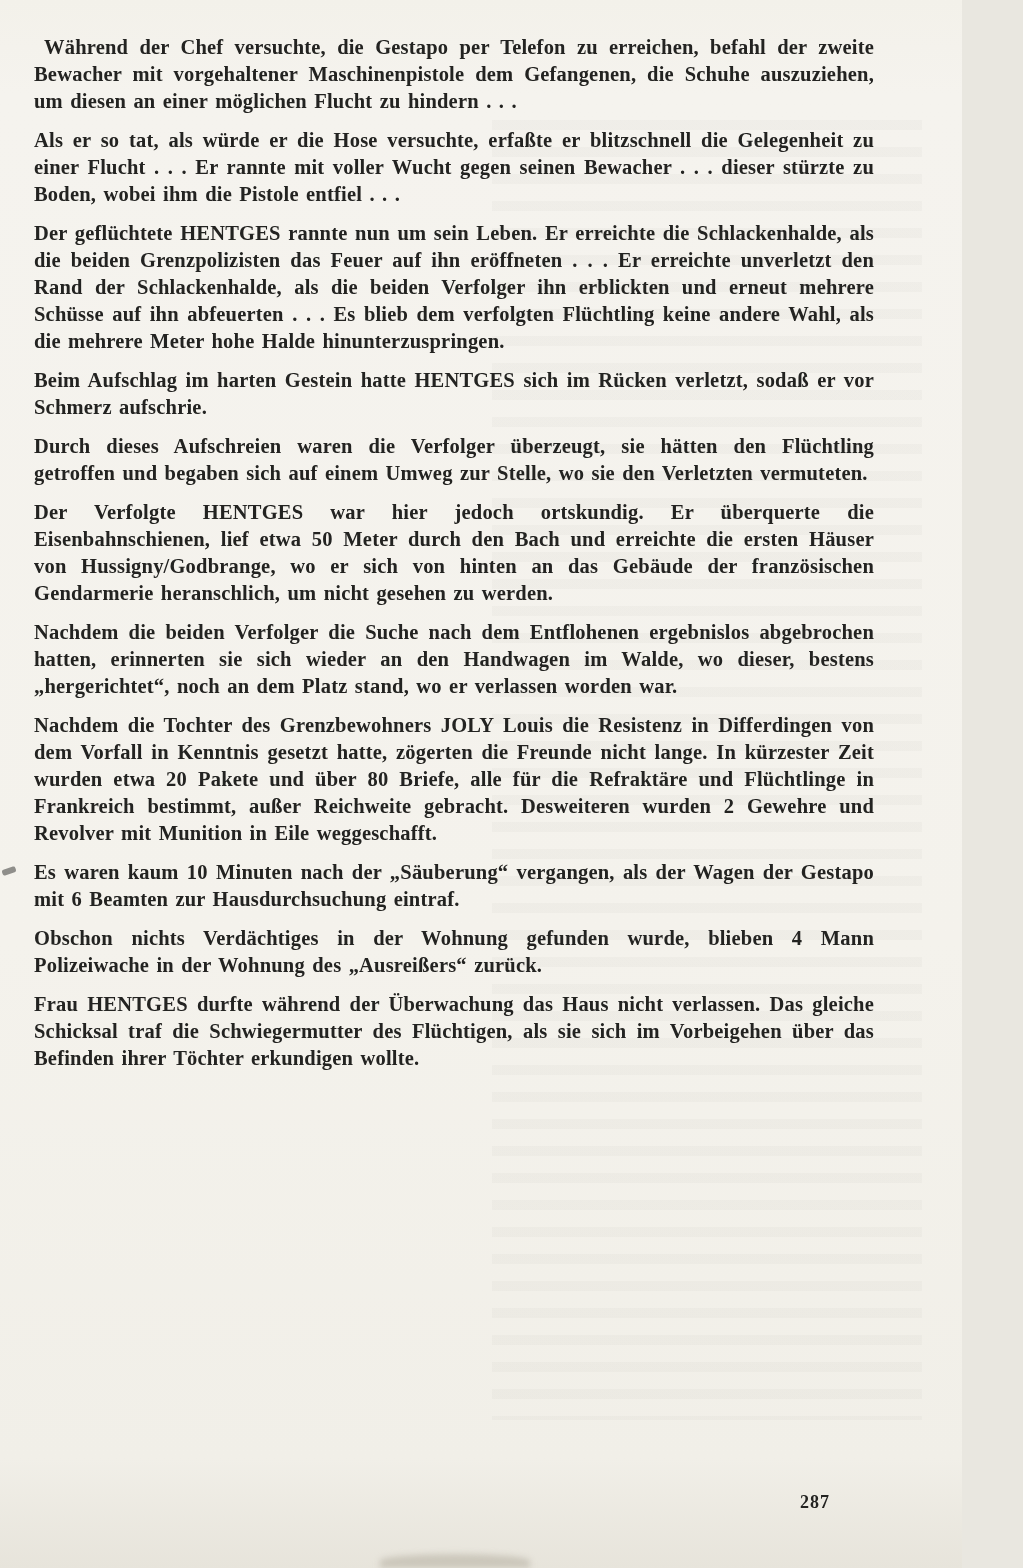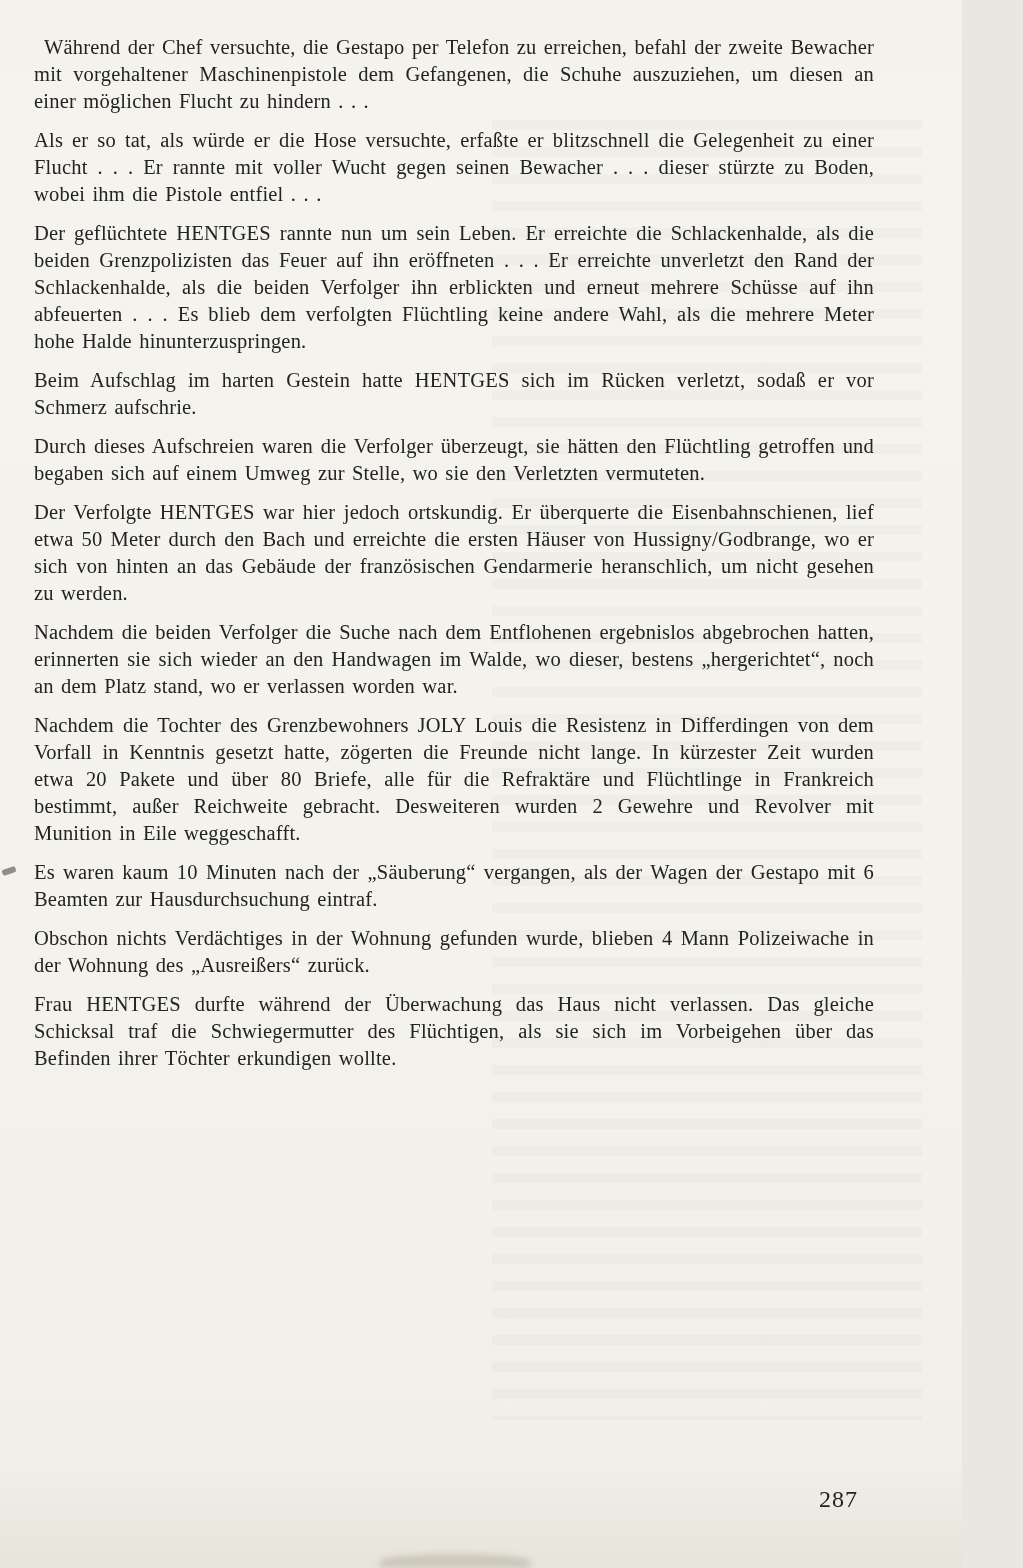--- a/index.html
+++ b/index.html
@@ -18,20 +18,21 @@
   .page {
     position: absolute;
     top: 0;
     left: 0;
     width: 962px;
     height: 1568px;
     background:
       linear-gradient(180deg, #f3f1ea 0%, #f5f3ee 6%, #f4f2ec 60%, #f1efe8 93%, #e7e4db 100%);
     box-sizing: border-box;
     padding: 34px 88px 8px 34px;
+    font-weight: bold;
   }
   
   .page::before {
     content: "";
     position: absolute;
     top: 120px;
     right: 40px;
     width: 430px;
     height: 1300px;
     background: repeating-linear-gradient(
@@ -66,23 +67,23 @@
     word-spacing: 2px;
   }
   .text-block p {
     margin: 0 0 12px 0;
   }
   .text-block p.first {
     text-indent: 10px;
   }
   .page-number {
     position: absolute;
-    right: 104px;
+    right: 132px;
     bottom: 55px;
-    font-size: 24px;
+    font-size: 18px;
     color: #232321;
     letter-spacing: 1px;
   }
   .margin-tick {
     position: absolute;
     left: 2px;
     top: 868px;
     width: 14px;
     height: 6px;
     background: rgba(60,60,58,0.55);

